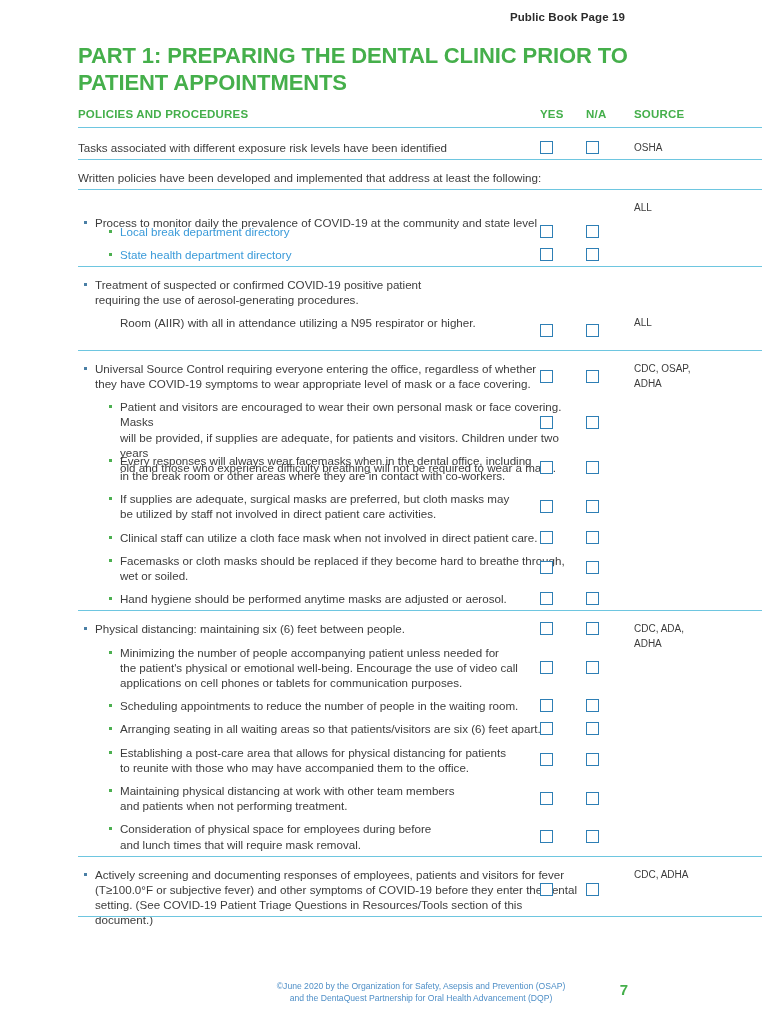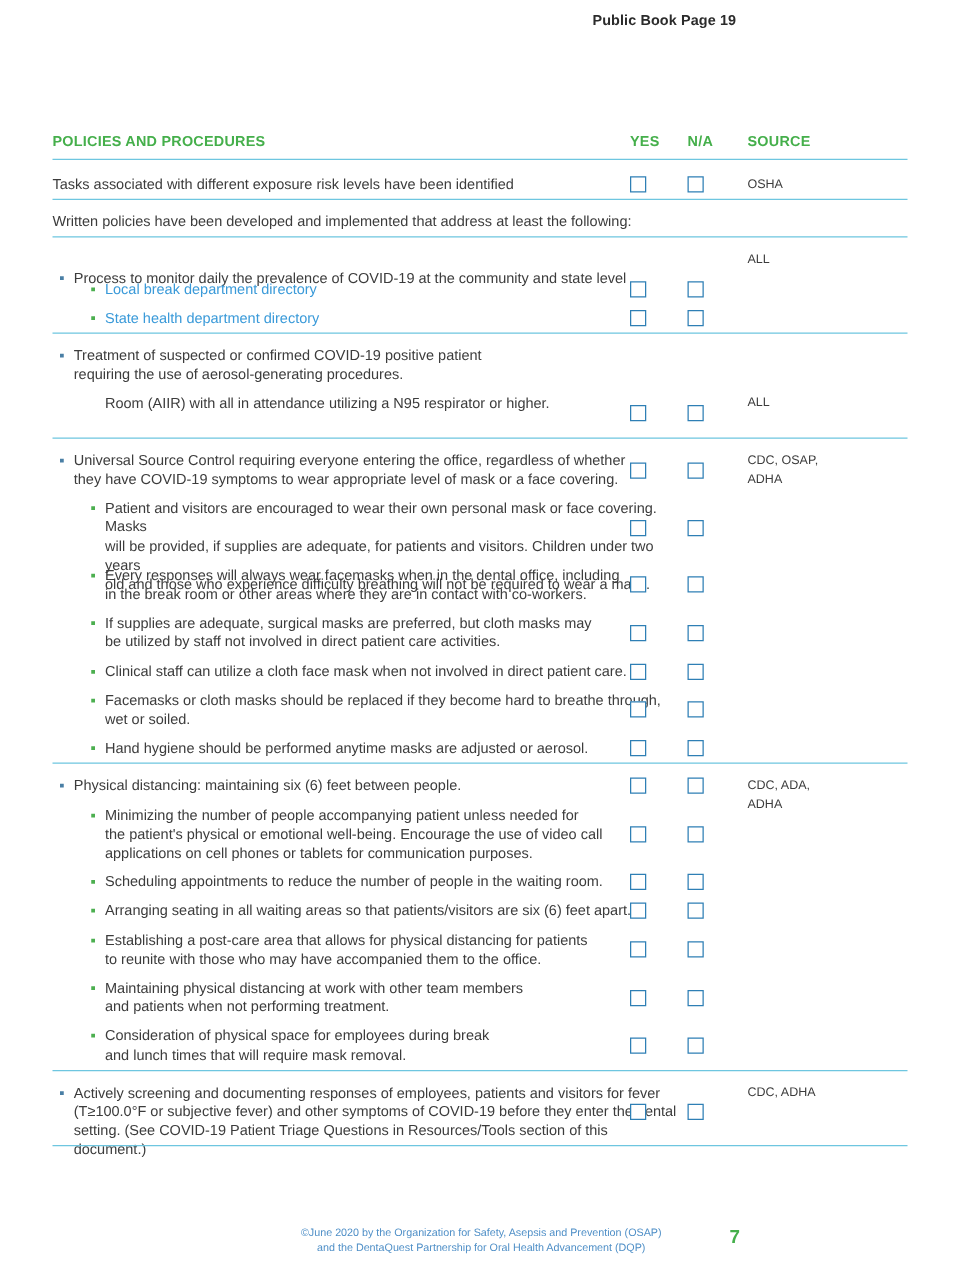--- a/index.html
+++ b/index.html
@@ -14,20 +14,21 @@
     color: #3c3c3c;
     position: relative;
     overflow: hidden;
   }
 
   .page {
     position: relative;
     width: 634px;
     height: 1024px;
     box-sizing: border-box;
+    margin-left: 36px;
   }
 
   
   .running-head {
     position: absolute;
     top: 11px;
     right: 45px;
     font-size: 11.5px;
     font-weight: bold;
     color: #2b2b2b;
@@ -145,20 +146,21 @@
     color: #45af4b;
   }
 </style>
 <style>.nobullet::before{display:none !important;}</style></head>
 <body>
 
 <div class="page">
 
   <div class="running-head">Public Book Page 19</div>
 
+  <div class="part-title">PART 1: PREPARING THE DENTAL CLINIC PRIOR TO PATIENT APPOINTMENTS</div>
 
   <div class="tbl">
     <div class="col-head">
       <div class="c-policy">POLICIES AND PROCEDURES</div>
       <div class="c-yes">YES</div>
       <div class="c-na">N/A</div>
       <div class="c-src">SOURCE</div>
     </div>
     <div class="rule"></div>
   </div>
@@ -279,21 +281,21 @@
       </div>
       <div class="cb cb-abs" style="left: 462px; top: 618px;"></div>
       <div class="cb cb-abs" style="left: 508px; top: 618px;"></div>
       <div class="trow" style="top: 648px;">
         <div class="ln lvl2">Maintaining physical distancing at work with other team members</div>
         <div class="ln lvl2 cont nobullet" style="--no-bullet: 1; position: relative; list-style: none;">and patients when not performing treatment.</div>
       </div>
       <div class="cb cb-abs" style="left: 462px; top: 657px;"></div>
       <div class="cb cb-abs" style="left: 508px; top: 657px;"></div>
       <div class="trow" style="top: 686.4px;">
-        <div class="ln lvl2">Consideration of physical space for employees during break</div>
+        <div class="ln lvl2">Consideration of physical space for employees during before</div>
         <div class="ln lvl2 cont nobullet" style="--no-bullet: 1; position: relative; list-style: none;">and lunch times that will require mask removal.</div>
       </div>
       <div class="cb cb-abs" style="left: 462px; top: 695px;"></div>
       <div class="cb cb-abs" style="left: 508px; top: 695px;"></div>
       <div class="rule" style="position: absolute; left: 0px; top: 721px;"></div>
       <div class="trow" style="top: 731.8px;">
         <div class="ln lvl1">Actively screening and documenting responses of employees, patients and visitors for fever</div>
         <div class="ln lvl1 cont nobullet" style="--no-bullet: 1; position: relative; list-style: none;">(T≥100.0°F or subjective fever) and other symptoms of COVID-19 before they enter the dental</div>
         <div class="ln lvl1 cont nobullet" style="--no-bullet: 1; position: relative; list-style: none;">setting. (See COVID-19 Patient Triage Questions in Resources/Tools section of this document.)</div>
       </div>

